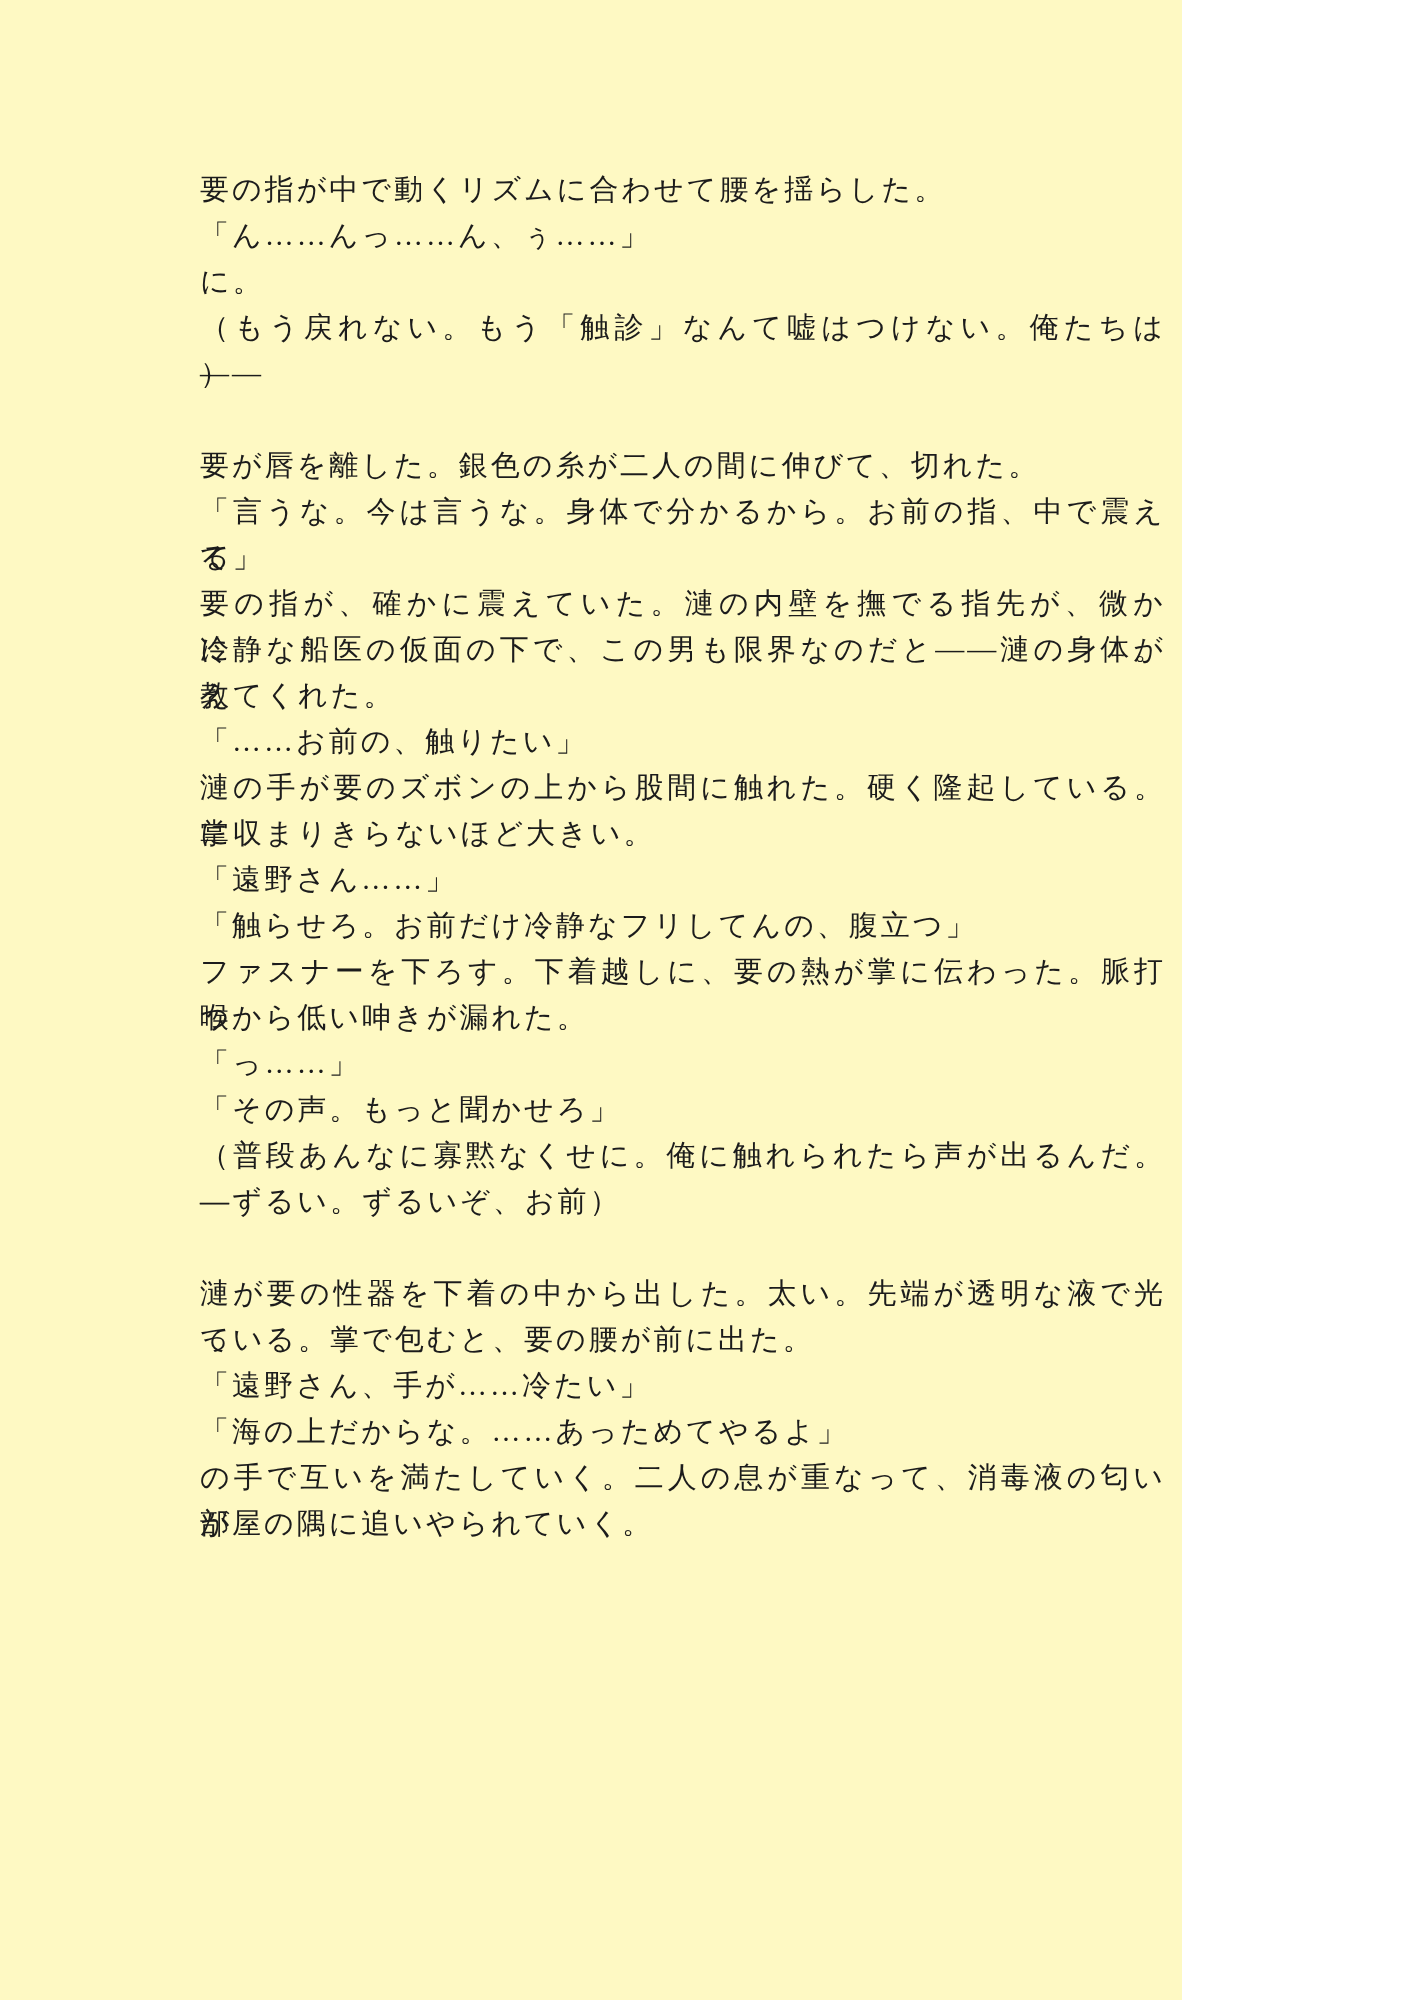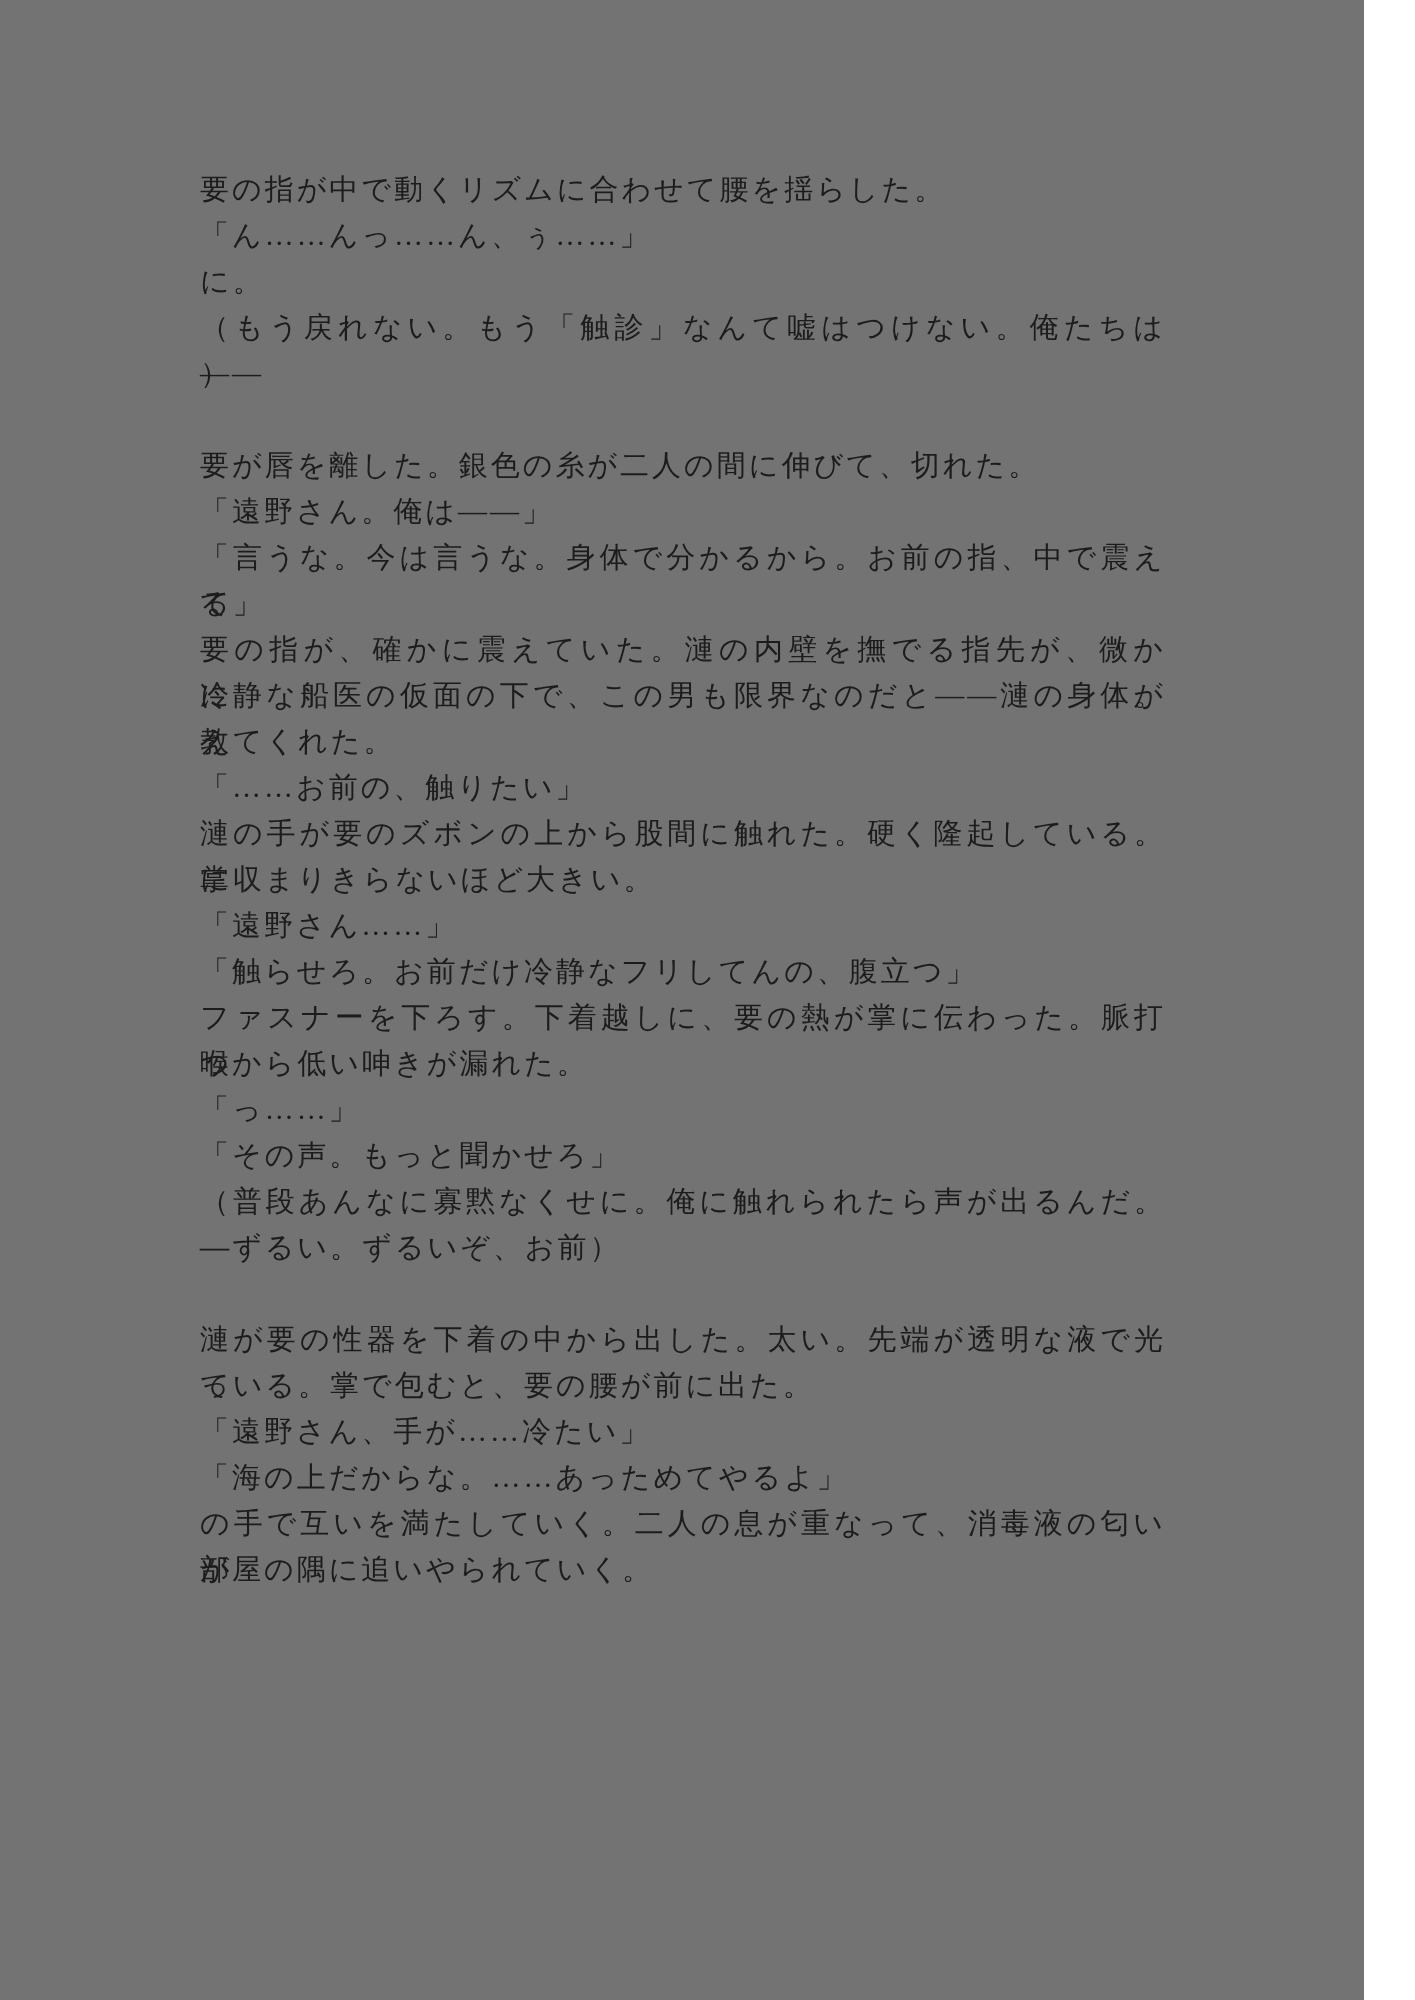--- a/index.html
+++ b/index.html
@@ -8,23 +8,23 @@
   }
   body {
     width: 1415px;
     height: 2000px;
     background: #ffffff;
     overflow: hidden;
     font-family: "Liberation Serif", "DejaVu Serif", serif;
   }
   .page {
     position: relative;
-    width: 1364px;
+    width: 1182px;
     height: 2000px;
-    background: #737373;
+    background: #fef9c3;
   }
   .text-block {
     position: absolute;
     left: 200px;
     top: 166px;
     width: 966px;
     font-size: 29px;
     line-height: 46px;
     letter-spacing: 3px;
     color: #1c1c1c;
@@ -50,21 +50,20 @@
 
 <div class="page">
   <div class="text-block">
       <div class="line">要の指が中で動くリズムに合わせて腰を揺らした。</div>
       <div class="line">「ん……んっ……ん、ぅ……」</div>
       <div class="line">に。</div>
       <div class="line fill">（もう戻れない。もう「触診」なんて嘘はつけない。俺たちは――</div>
       <div class="line">）</div>
       <div class="line blank"></div>
       <div class="line">要が唇を離した。銀色の糸が二人の間に伸びて、切れた。</div>
-      <div class="line">「遠野さん。俺は――」</div>
       <div class="line fill">「言うな。今は言うな。身体で分かるから。お前の指、中で震えて</div>
       <div class="line">る」</div>
       <div class="line fill">要の指が、確かに震えていた。漣の内壁を撫でる指先が、微かに。</div>
       <div class="line fill">冷静な船医の仮面の下で、この男も限界なのだと――漣の身体が教</div>
       <div class="line">えてくれた。</div>
       <div class="line">「……お前の、触りたい」</div>
       <div class="line fill">漣の手が要のズボンの上から股間に触れた。硬く隆起している。掌</div>
       <div class="line">に収まりきらないほど大きい。</div>
       <div class="line">「遠野さん……」</div>
       <div class="line">「触らせろ。お前だけ冷静なフリしてんの、腹立つ」</div>

